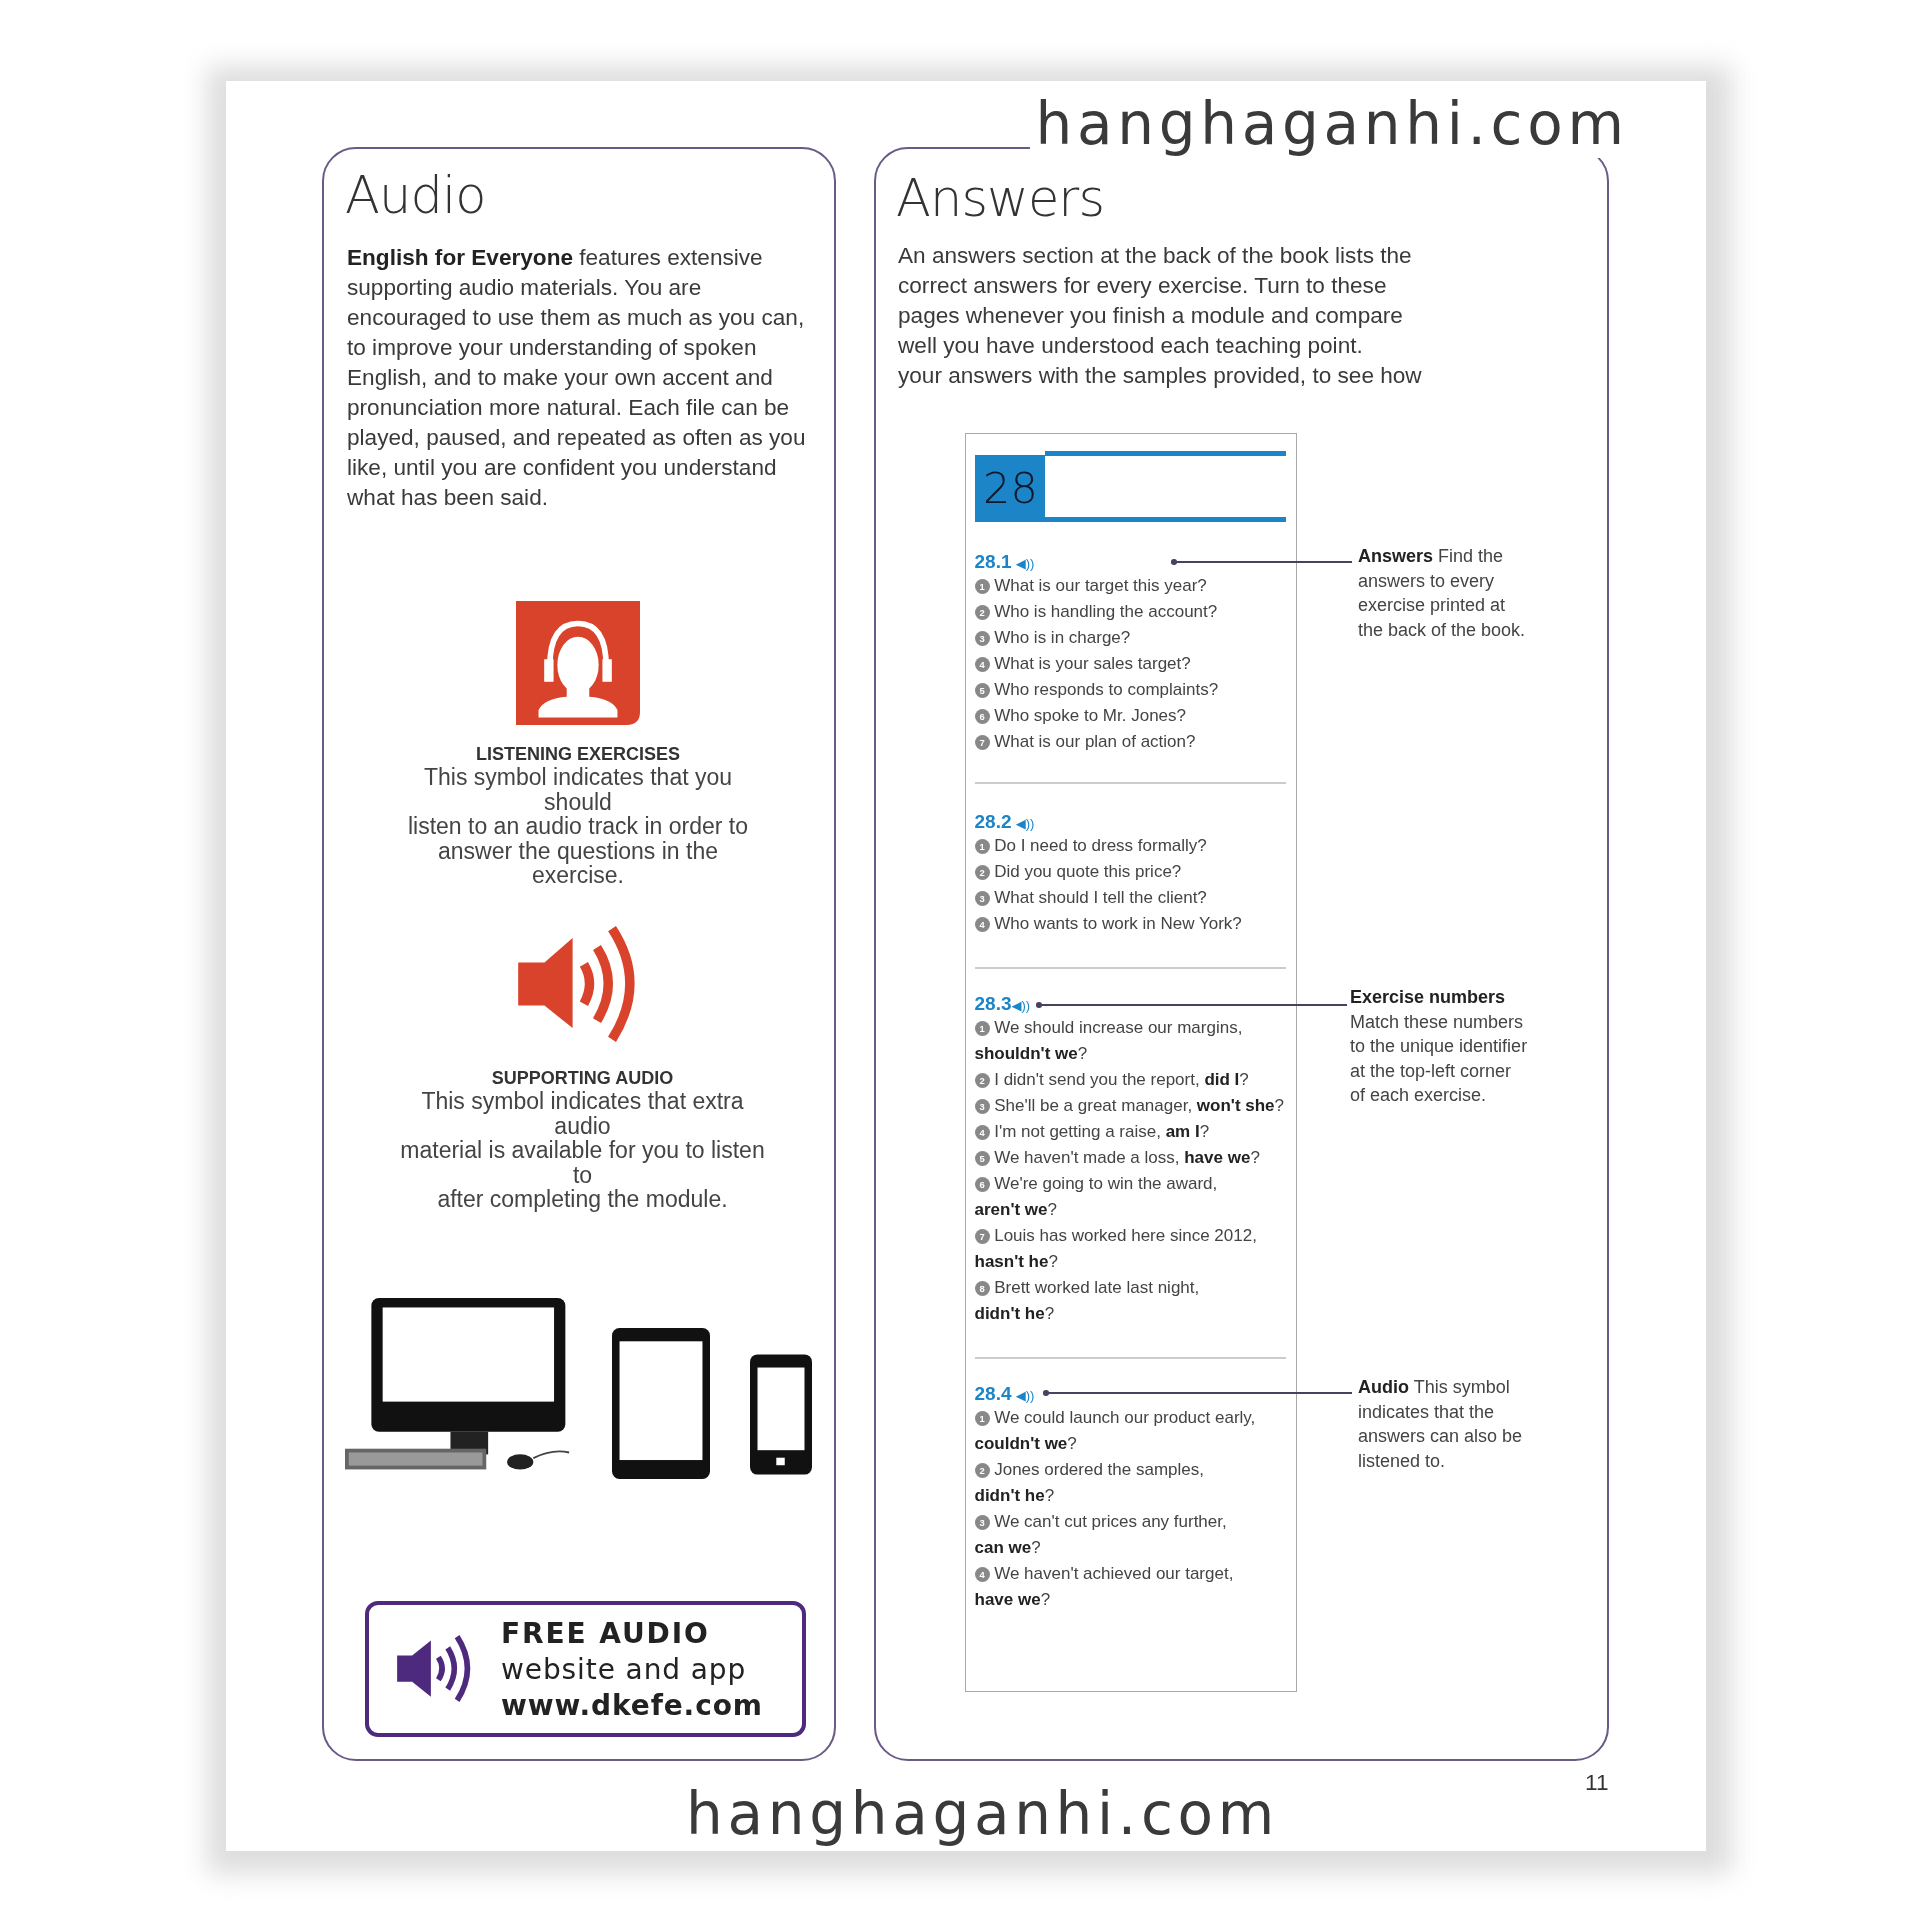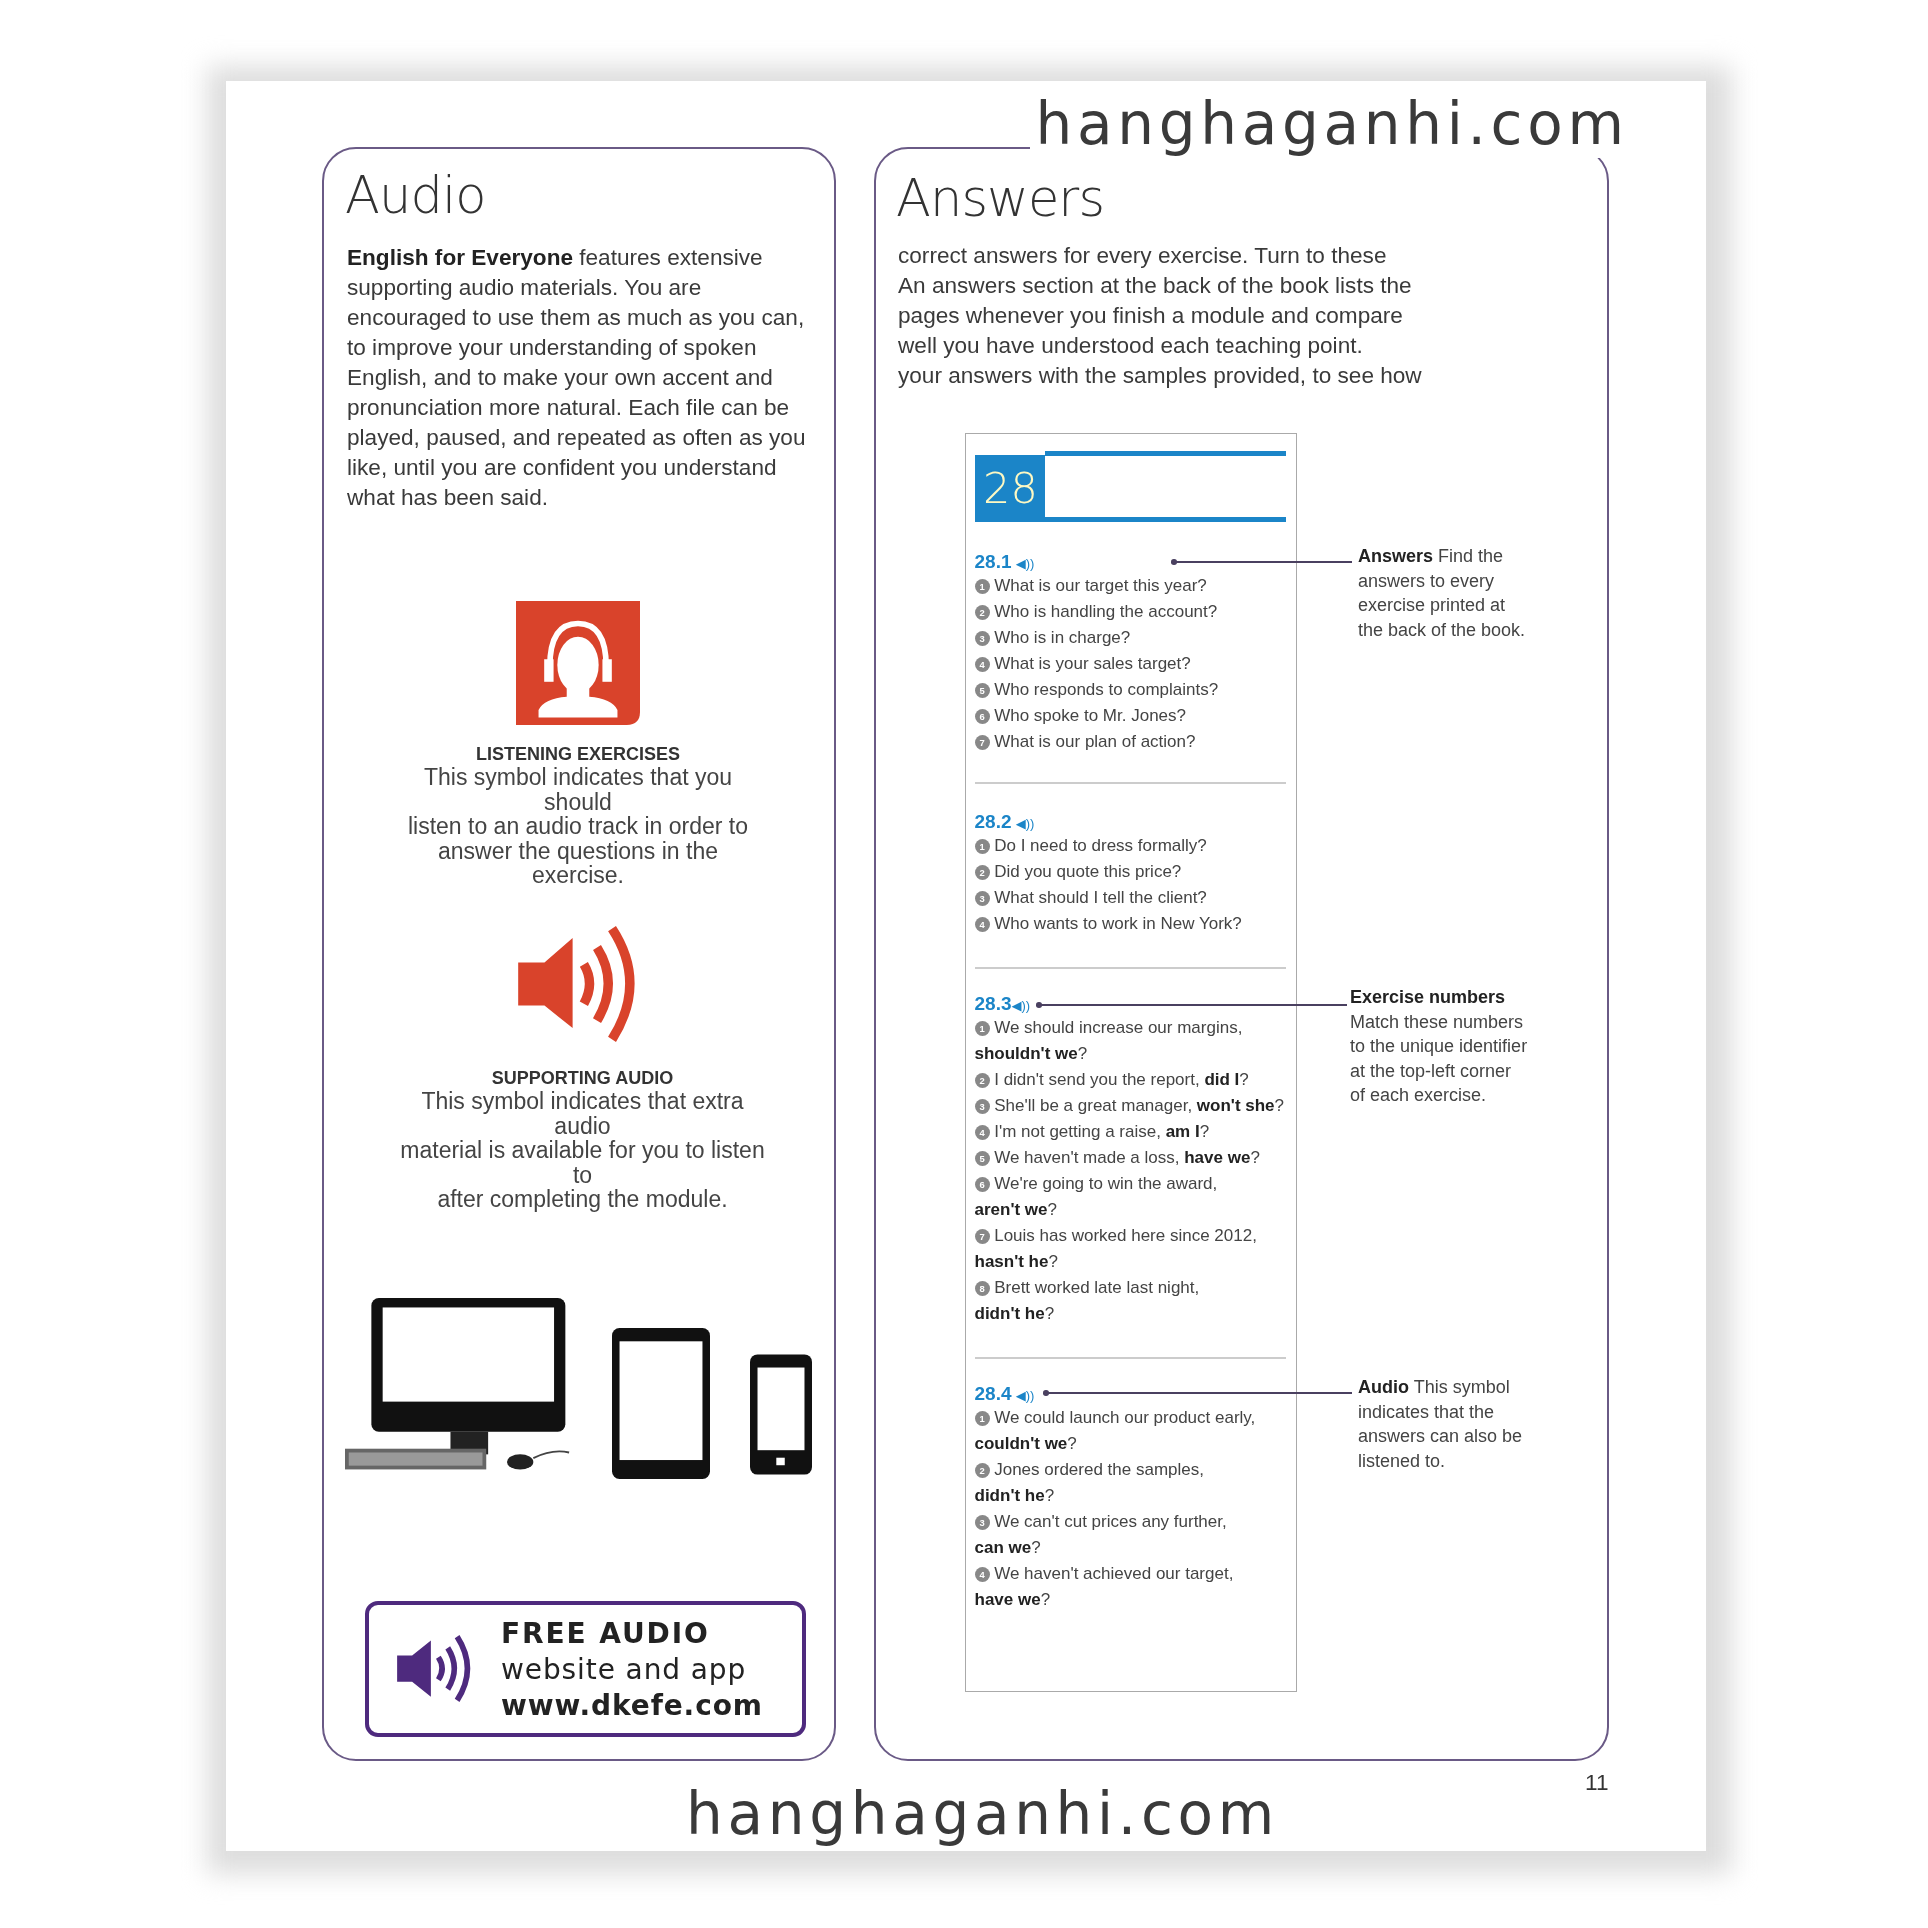--- a/index.html
+++ b/index.html
@@ -10,21 +10,21 @@
   .panel-left{left:322px;top:147px;width:510px;height:1610px;}
   .panel-right{left:874px;top:147px;width:731px;height:1610px;}
   .title{position:absolute;font-family:"DejaVu Sans",sans-serif;font-weight:200;font-size:51px;color:#333;letter-spacing:-0.9px;}
   .body-text{position:absolute;font-size:22.6px;line-height:30px;color:#3a3a3a;}
   .body-text b{color:#222;}
   .icon-block{position:absolute;text-align:center;}
   .caption-h{font-weight:bold;font-size:18px;color:#333;}
   .caption{font-size:23px;line-height:24.5px;color:#444;}
   .answers-box{position:absolute;left:965px;top:433px;width:330px;height:1257px;border:1.9px solid #aaa;background:#fff;}
   .unit-head{position:absolute;left:9.4px;top:17px;width:311px;height:70px;}
-  .unit-num{position:absolute;left:0;top:3.8px;width:70px;height:66px;background:#1b85c8;color:#fef9c3;font-size:43px;font-family:"DejaVu Sans",sans-serif;font-weight:200;line-height:66px;text-align:center;}
+  .unit-num{position:absolute;left:0;top:3.8px;width:70px;height:66px;background:#1b85c8;color:#0f172a;font-size:43px;font-family:"DejaVu Sans",sans-serif;font-weight:200;line-height:66px;text-align:center;}
   .unit-line-top{position:absolute;left:70px;top:0;width:241px;height:4.7px;background:#1b85c8;}
   .unit-line-bot{position:absolute;left:0;top:66px;width:311px;height:4.7px;background:#1b85c8;}
   .ex{position:absolute;left:8.5px;width:315px;}
   .ex-num{font-weight:bold;font-size:19px;color:#1b85c8;}
   .spk{color:#1b85c8;font-size:13px;}
   .row{font-size:17px;line-height:26px;color:#444;}
   .row b{color:#222;}
   .bul{display:inline-block;width:15px;height:15px;border-radius:50%;background:#888;color:#fff;font-size:9.4px;line-height:15px;text-align:center;vertical-align:middle;margin-right:4.7px;font-weight:bold;}
   .divider{position:absolute;left:8.5px;width:311px;height:1.9px;background:#ccc;}
   .leader{position:absolute;height:1.9px;background:#4a4060;}
@@ -125,22 +125,22 @@
   <div class="free-text">
     <div style="font-weight:bold;font-size:28px;letter-spacing:1.9px;line-height:36px;">FREE AUDIO</div>
     <div style="font-size:28px;line-height:36px;letter-spacing:0.9px;">website and app</div>
     <div style="font-weight:bold;font-size:28px;line-height:36px;letter-spacing:0.9px;">www.dkefe.com</div>
   </div>
 </div>
 
 <div class="panel panel-right"></div>
 <div class="title" style="left:896px;top:169px;">Answers</div>
 <div class="body-text" style="left:898px;top:241px;width:659px;">
+  <div>An answers section at the back of the book lists the</div>
   <div>correct answers for every exercise. Turn to these</div>
-  <div>An answers section at the back of the book lists the</div>
   <div>pages whenever you finish a module and compare</div>
   <div>well you have understood each teaching point.</div>
   <div>your answers with the samples provided, to see how</div>
 </div>
 
 <div class="answers-box">
   <div class="unit-head">
     <div class="unit-line-top"></div>
     <div class="unit-num">28</div>
     <div class="unit-line-bot"></div>

